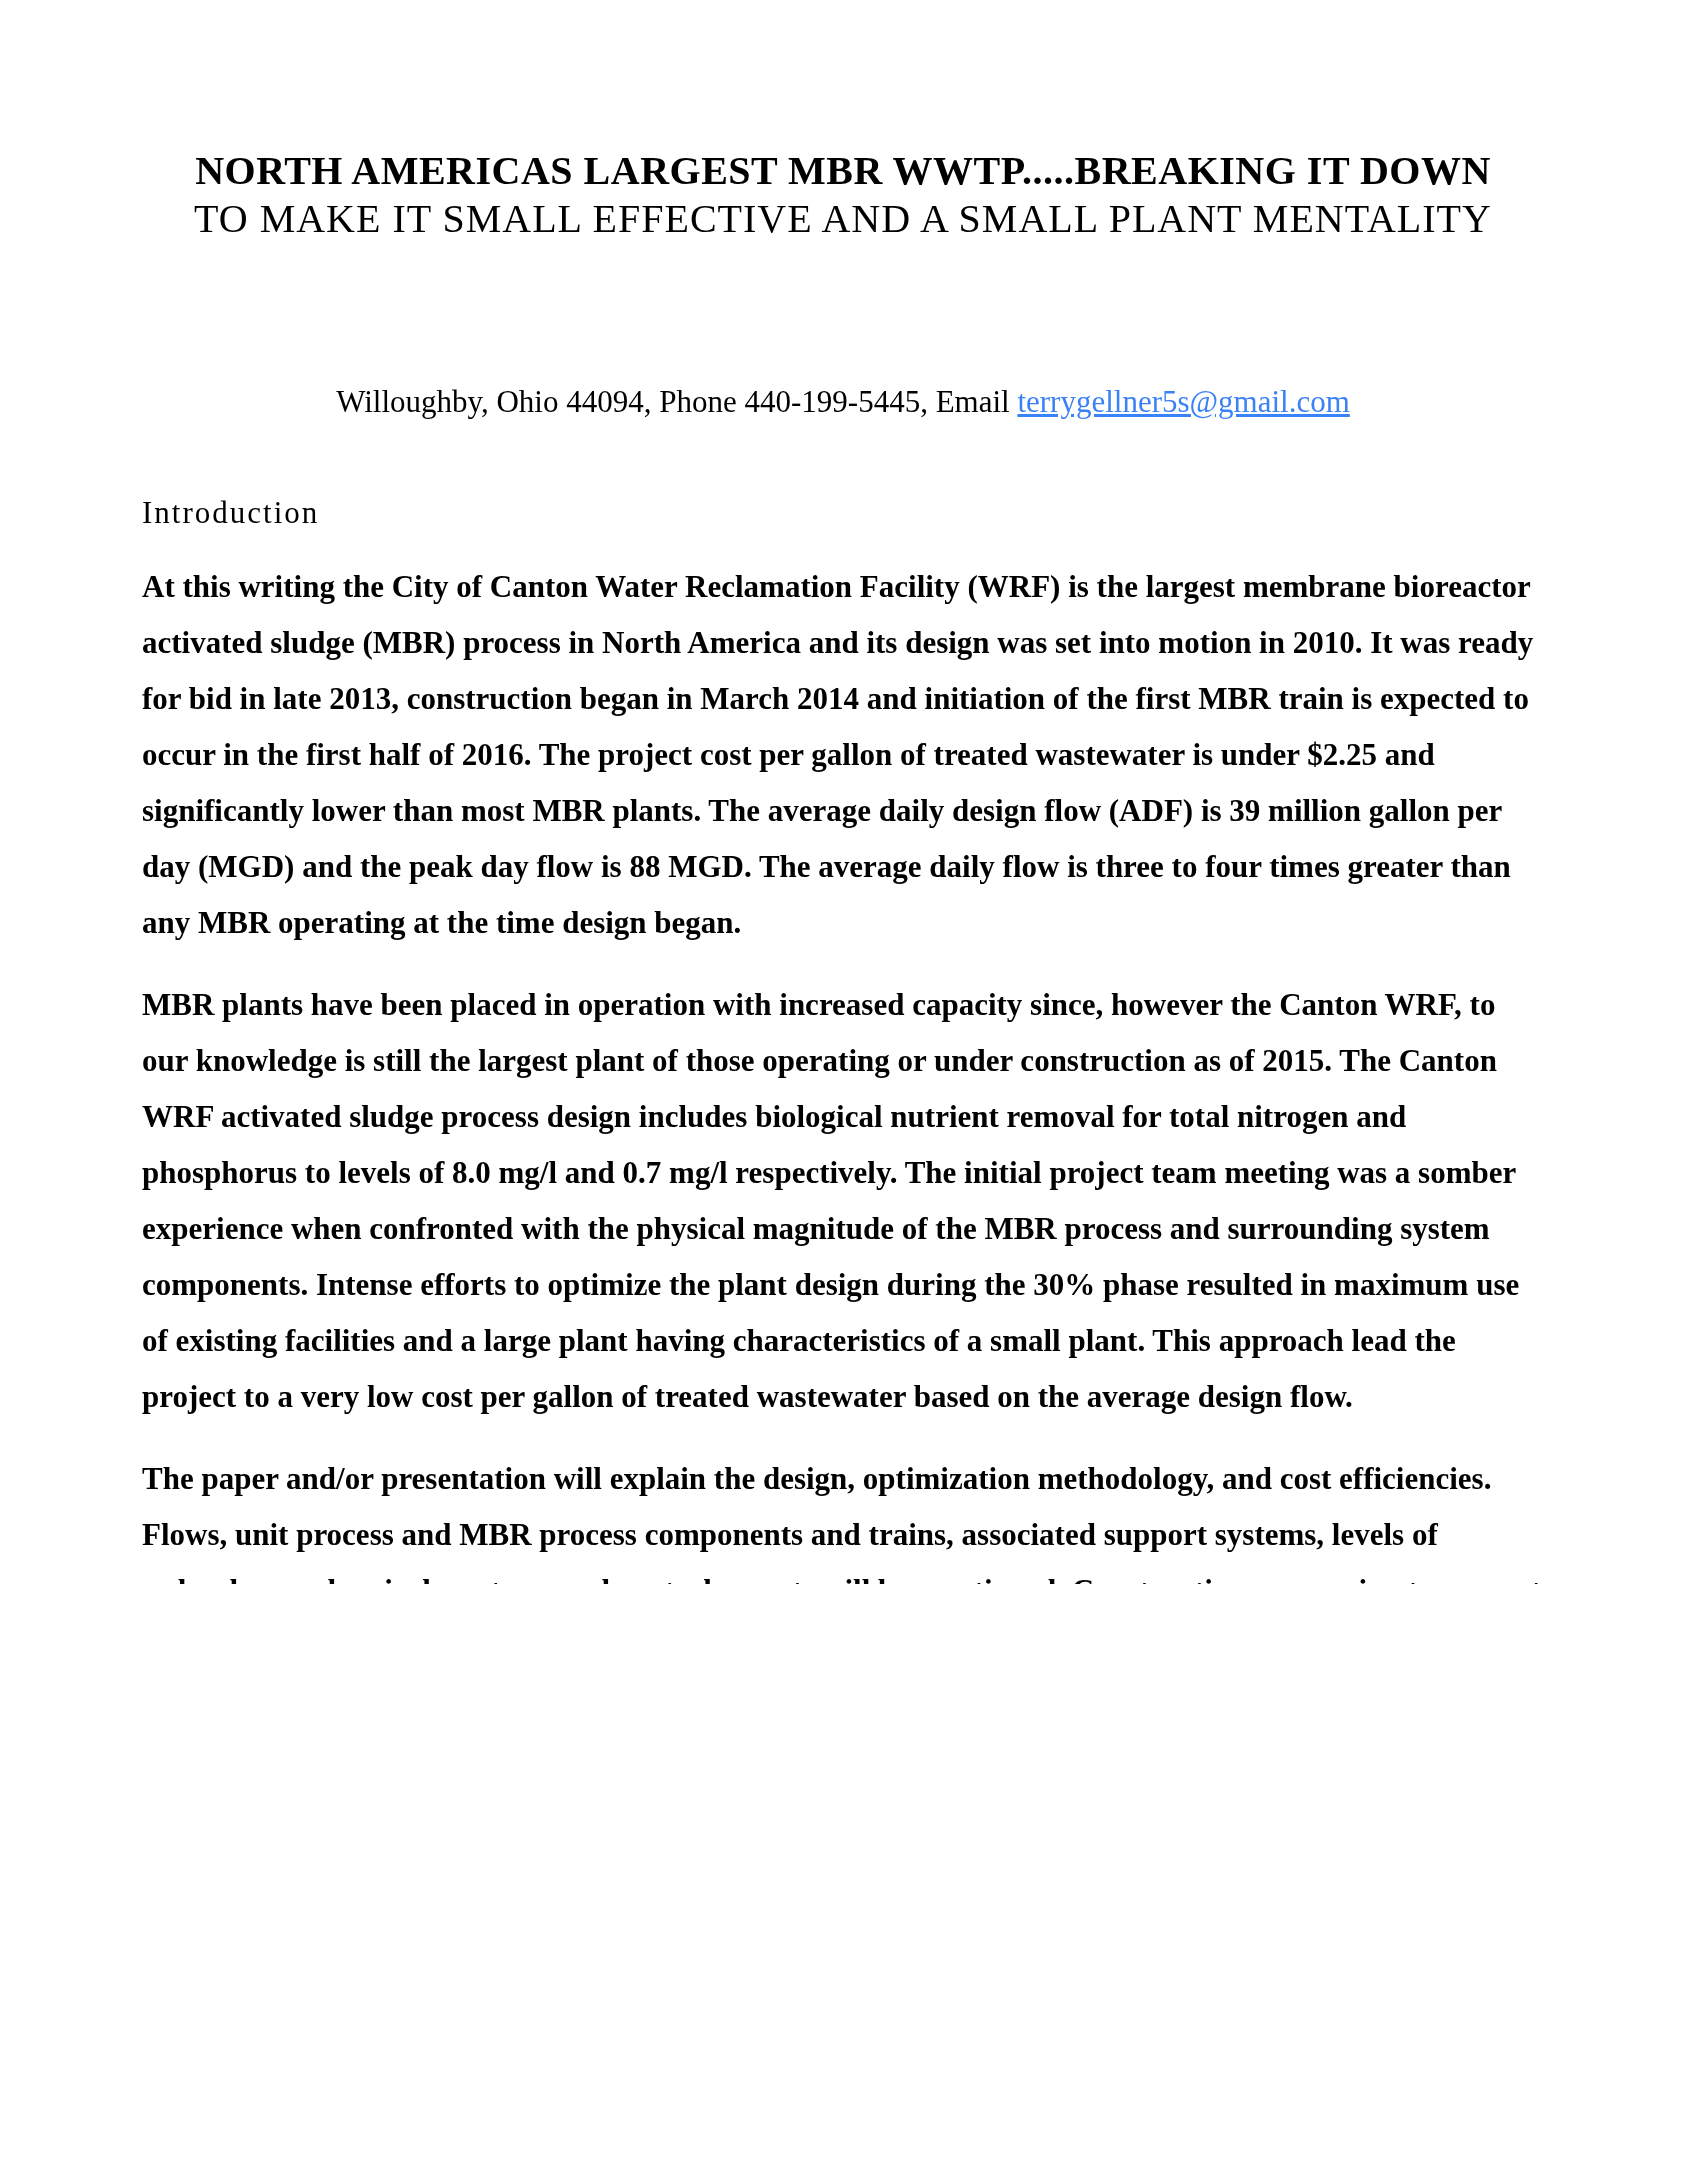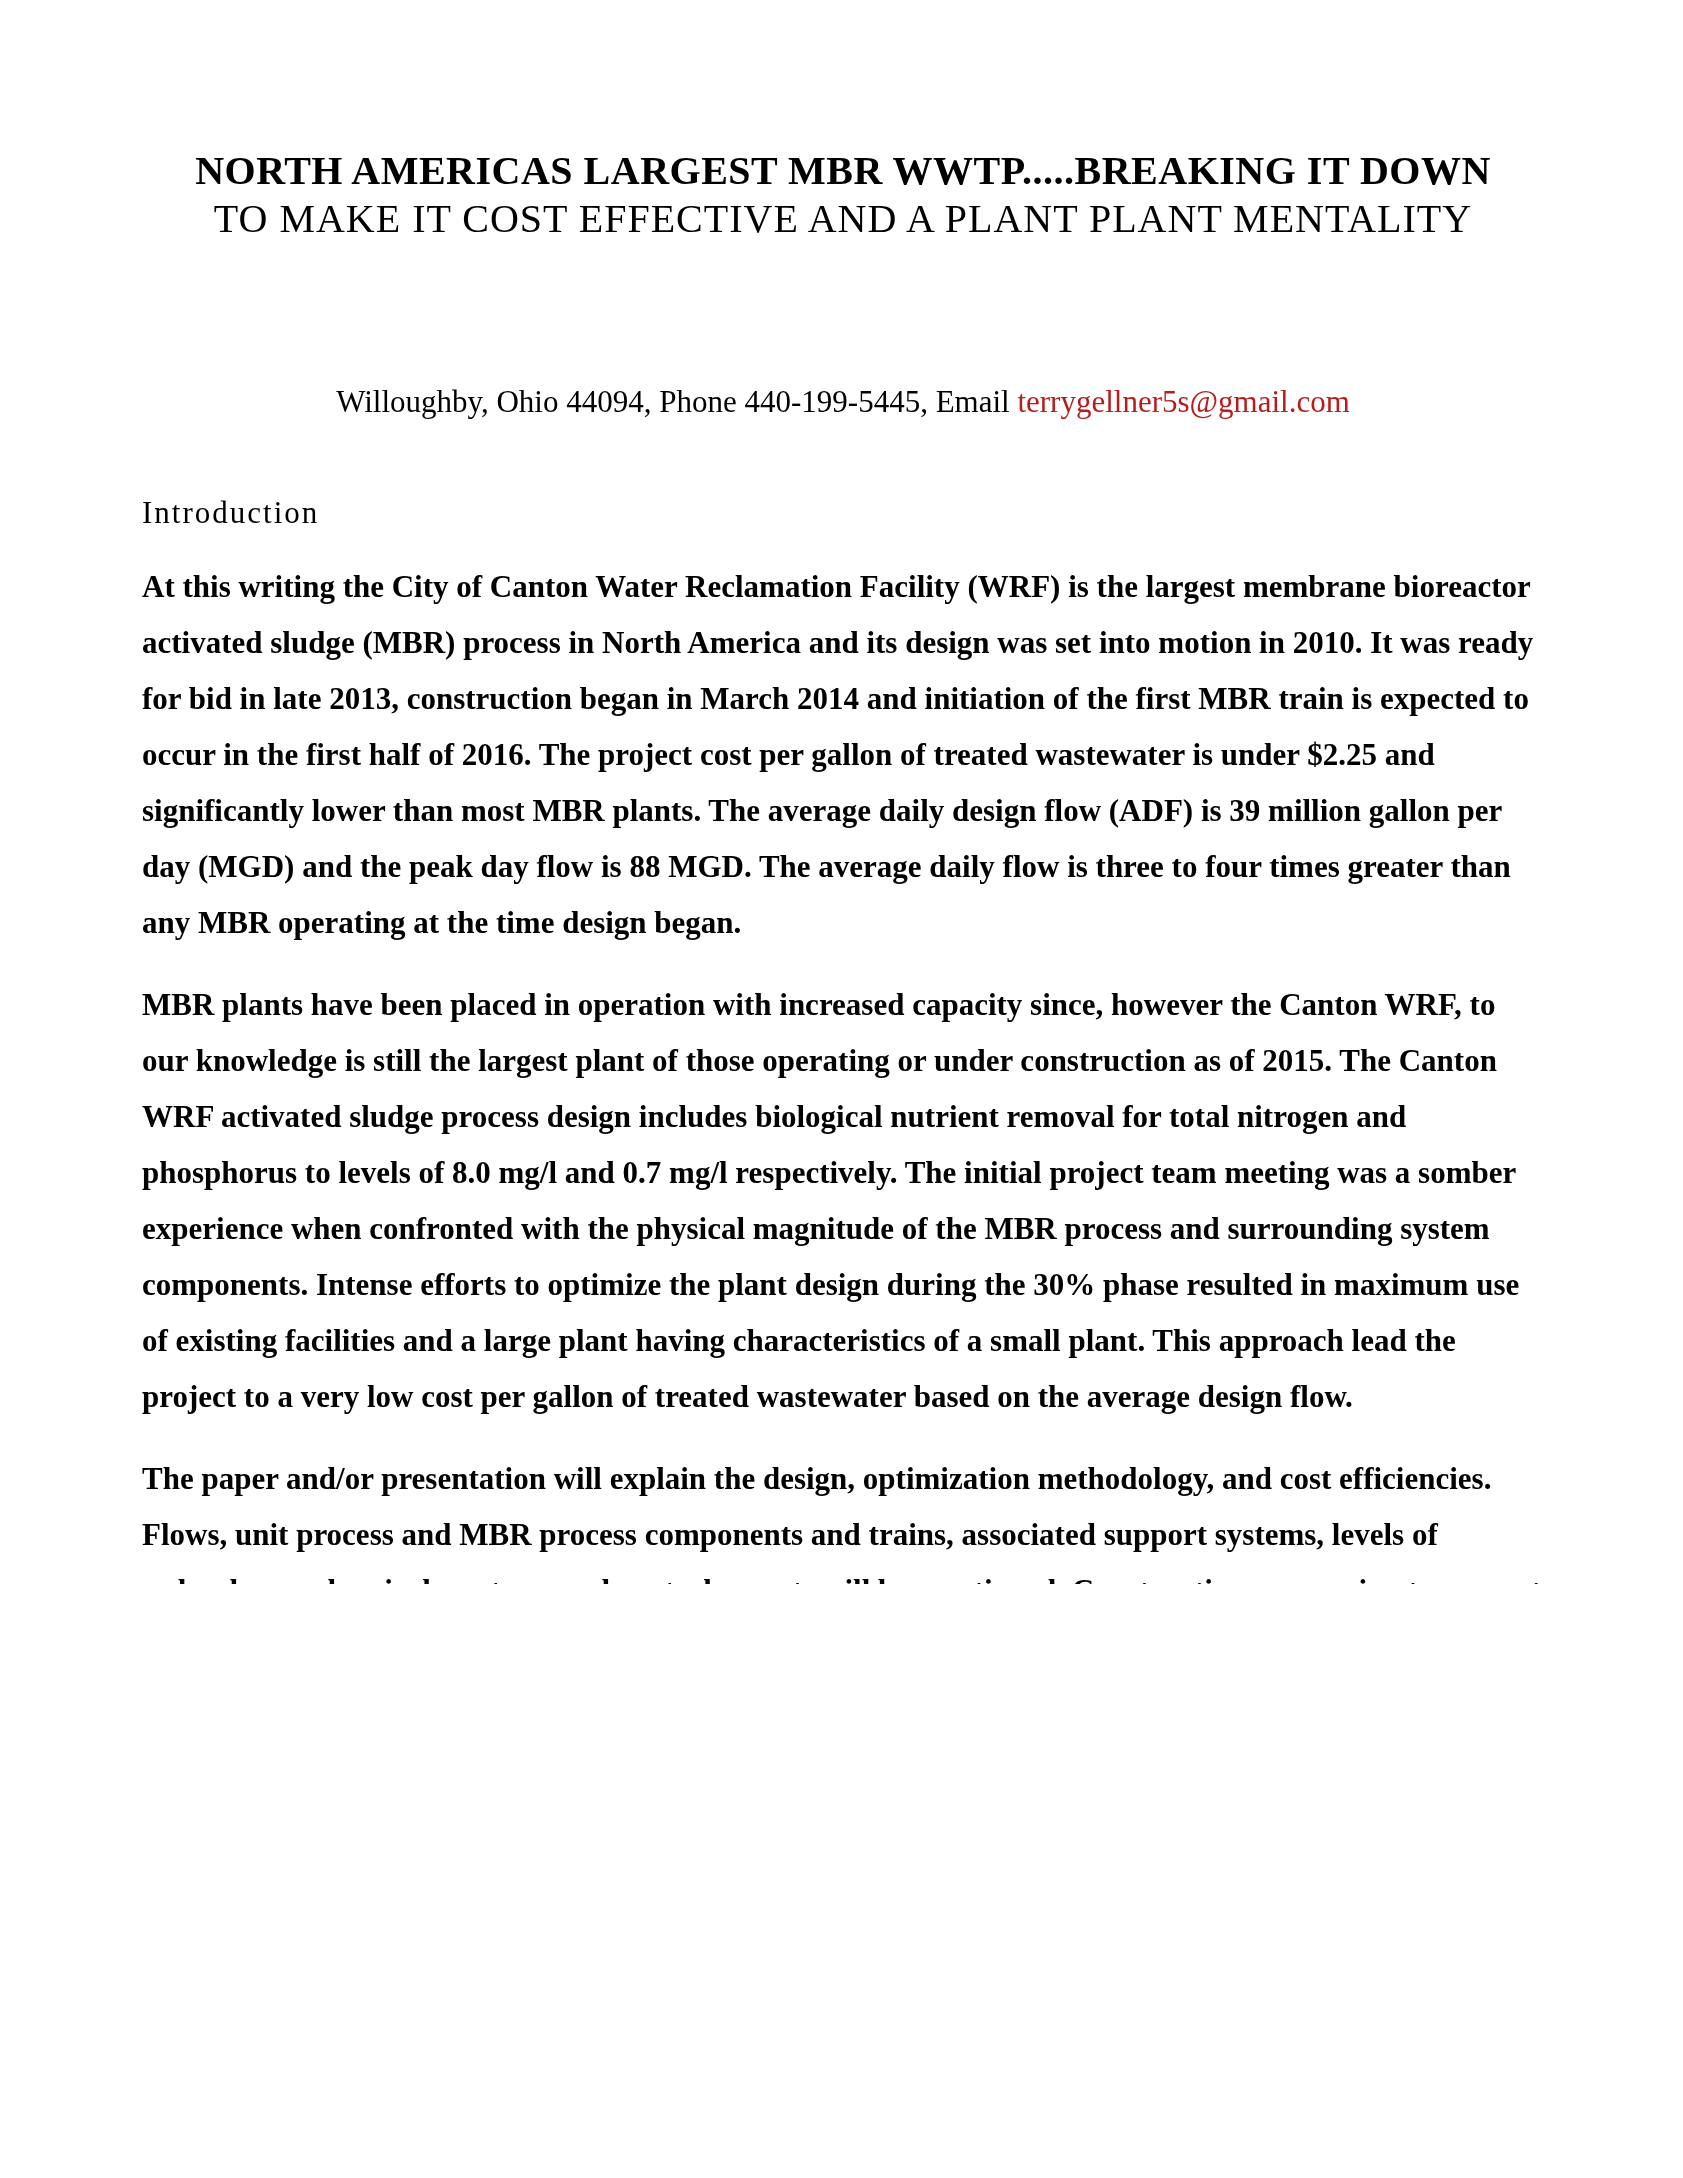--- a/index.html
+++ b/index.html
@@ -31,21 +31,22 @@
     font-weight: normal;
     letter-spacing: 1px;
   }
   .byline {
     margin-top: 91px;
     text-align: center;
     font-size: 31px;
     line-height: 45px;
   }
   .byline a {
-    color: #b91c1c;
+    color: #3b82f6;
+    text-decoration: underline;
     cursor: pointer;
   }
   .section-heading {
     margin: 71px 0 0 0;
     text-align: left;
     font-size: 31px;
     font-weight: normal;
     letter-spacing: 2px;
   }
   .content {
@@ -69,21 +70,21 @@
     line-height: 36px;
   }
 </style>
 </head>
 <body>
 
 <div class="page">
 
   <div class="title-block">
     <div class="title-line1">NORTH AMERICAS LARGEST MBR WWTP.....BREAKING IT DOWN</div>
-    <div class="title-line2">TO MAKE IT COST EFFECTIVE AND A PLANT PLANT MENTALITY</div>
+    <div class="title-line2">TO MAKE IT SMALL EFFECTIVE AND A SMALL PLANT MENTALITY</div>
   </div>
 
   <div class="byline">
     <br>
     <span>Willoughby, Ohio 44094, Phone 440-199-5445, Email </span><a>terrygellner5s@gmail.com</a>
   </div>
 
   <h2 class="section-heading">Introduction</h2>
 
   <div class="content">

